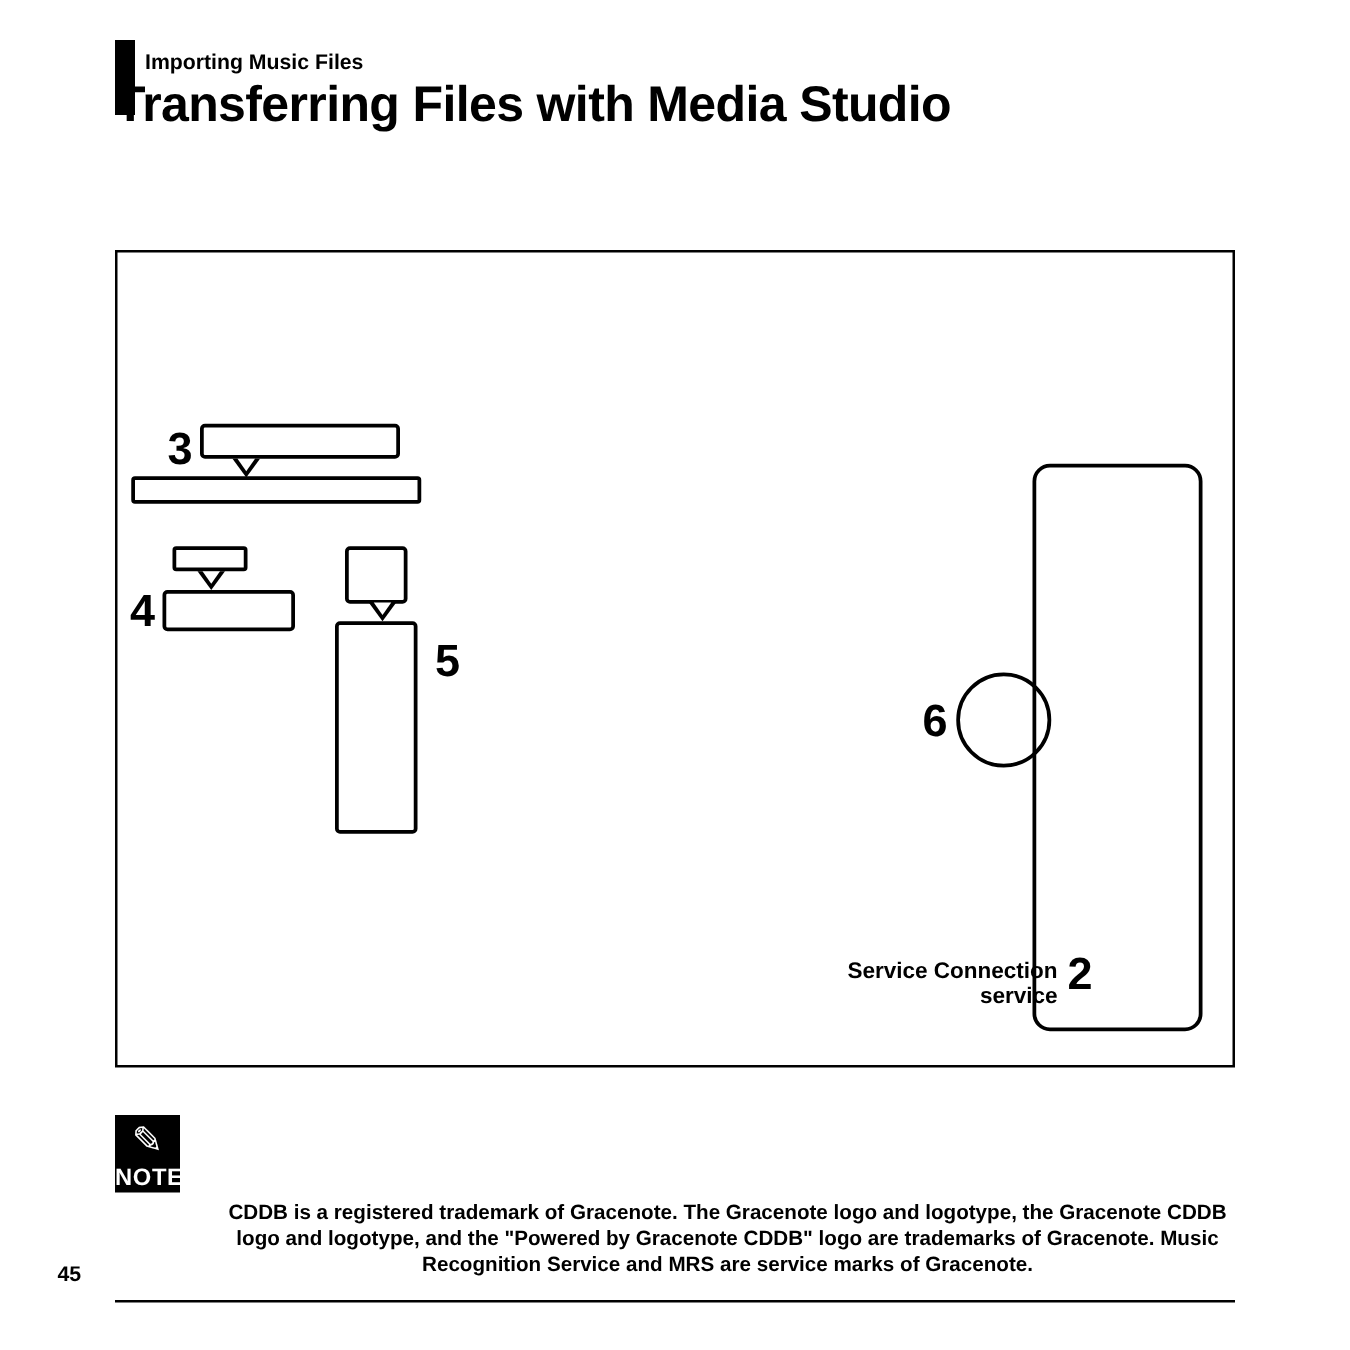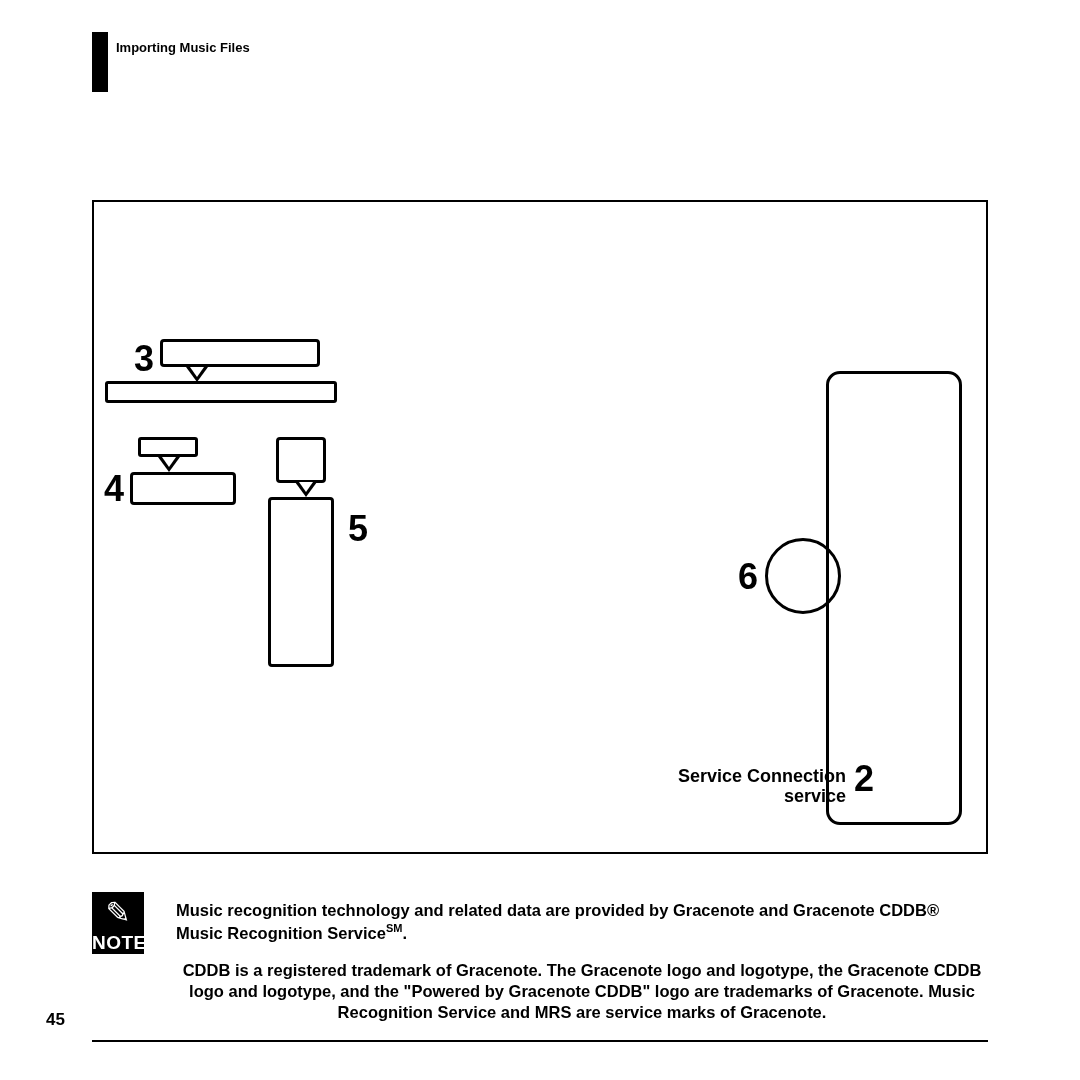--- a/index.html
+++ b/index.html
@@ -18,21 +18,21 @@
   left: 92px;
   top: 32px;
   width: 16px;
   height: 60px;
   background: #000;
 }
 .breadcrumb {
   position: absolute;
   left: 116px;
   top: 40px;
-  font-size: 13px;
+  font-size: 17px;
   font-weight: bold;
 }
 .title {
   position: absolute;
   left: 92px;
   top: 62px;
   font-size: 40px;
   font-weight: bold;
   letter-spacing: -0.5px;
 }
@@ -148,20 +148,21 @@
   background: #000;
 }
 </style>
 </head>
 <body>
 
 <div class="page">
 
   <div class="header-bar"></div>
   <div class="breadcrumb">Importing Music Files</div>
+  <div class="title">Transferring Files with Media Studio</div>
 
   <div class="diagram-frame"></div>
 
   <div class="c3-num">3</div>
   <div class="c3-box"></div>
   <div class="c3-tip">
       <div class="tip"></div>
     </div>
   <div class="c3-bar"></div>
 
@@ -185,21 +186,18 @@
   <div class="device-box"></div>
   <div class="device-label-1">Service Connection</div>
   <div class="device-label-2">service</div>
   <div class="c2-num">2</div>
 
   <div class="note-icon-box">
     <span class="note-icon-pencil">✎</span>
     <span class="note-icon-label">NOTE</span>
   </div>
 
-  <div class="note-text">
-    <span>Music recognition technology and related data are provided by Gracenote and Gracenote CDDB</span><span>®</span><span> Music Recognition Service</span><span class="sm">SM</span><span>.</span>
-  </div>
   <div class="note-text-2">CDDB is a registered trademark of Gracenote. The Gracenote logo and logotype, the Gracenote CDDB logo and logotype, and the "Powered by Gracenote CDDB" logo are trademarks of Gracenote. Music Recognition Service and MRS are service marks of Gracenote.</div>
 
   <div class="page-num">45</div>
   <div class="bottom-rule"></div>
 
 </div>
 
 </body></html>

